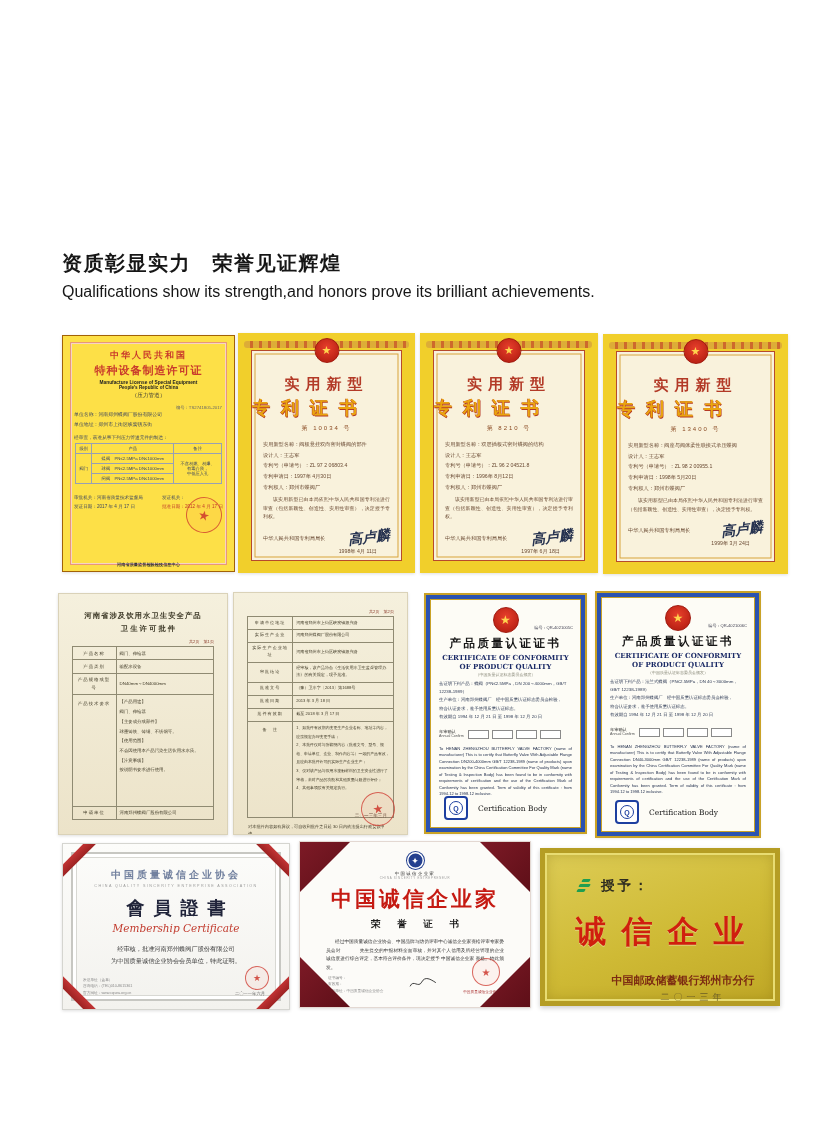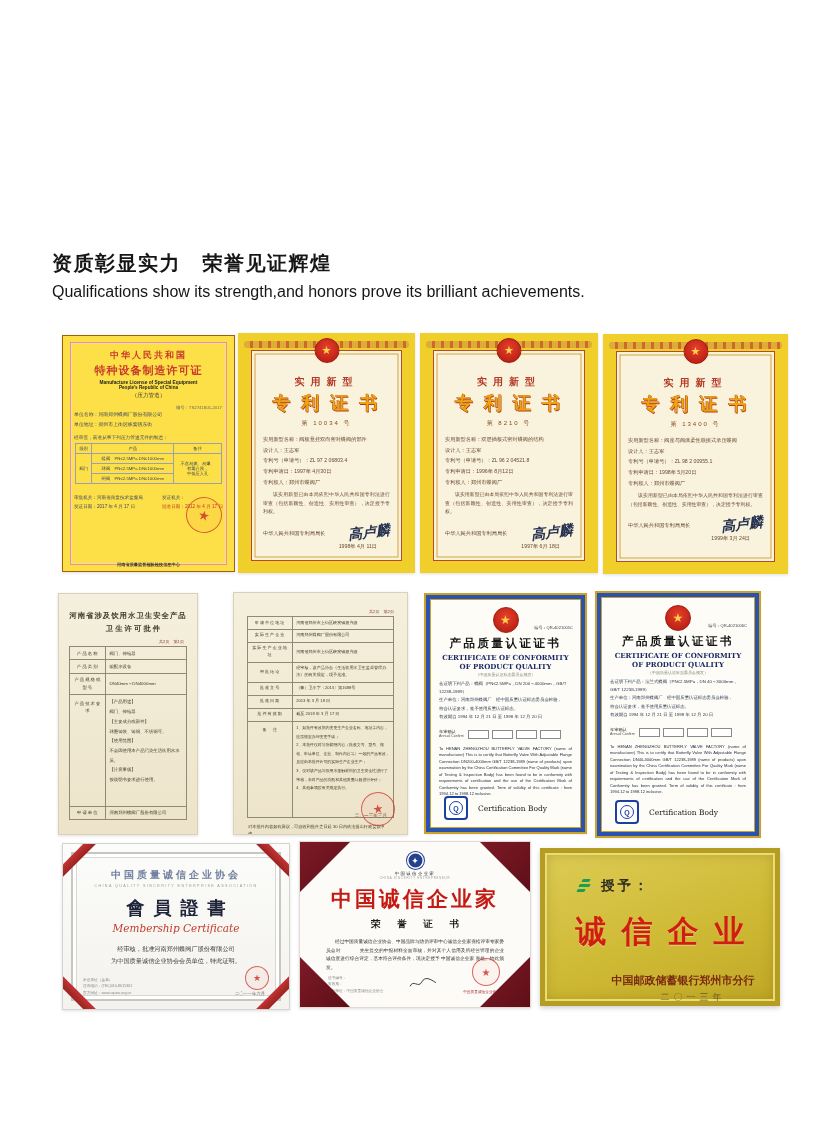--- a/index.html
+++ b/index.html
@@ -1,20 +1,20 @@
 <!DOCTYPE html>
 <html><head>
 <meta charset="utf-8">
 <style>
   html,body{margin:0;padding:0;background:#fff;}
   .page{position:relative;width:839px;height:1146px;background:#fff;overflow:hidden;
         font-family:"Liberation Sans",sans-serif;color:#1a1a1a;}
   .pre{white-space:pre-line;}
   
-  .heading{position:absolute;left:52px;top:250px;}
+  .heading{position:absolute;left:62px;top:250px;}
   .h-cn{font-size:20px;font-weight:bold;letter-spacing:1.5px;color:#161616;}
   .h-en{font-size:16px;margin-top:6px;color:#161616;}
   
   .cert{position:absolute;box-sizing:border-box;overflow:hidden;box-shadow:0 1px 3px rgba(0,0,0,.13);}
   .cert *{box-sizing:border-box;}
   
   .seal{border-radius:50%;border:1.5px solid rgba(205,55,45,.75);color:rgba(205,55,45,.85);
         display:flex;align-items:center;justify-content:center;position:absolute;background:rgba(255,80,60,.05);}
   
   .license{background:#fde047;border:1px solid #a16207;}
@@ -37,22 +37,22 @@
   
   .patent{background:#f1cf2b;}
   .pt-panel{position:absolute;inset:17px 13px 12px;background:#f9f2dc;border:1.5px solid #b64a2c;
             box-shadow:inset 0 0 0 2.5px #f9f2dc,inset 0 0 0 3.5px #d8a43a;}
   .pt-lace{position:absolute;left:6px;right:6px;top:8px;height:7px;opacity:.8;border-radius:3px;
            background:repeating-linear-gradient(90deg,#d8a43a 0 6px,#c4502c 6px 9px);}
   .pt-emblem{position:absolute;top:5px;left:50%;transform:translateX(-50%);width:25px;height:25px;
              border-radius:50%;background:radial-gradient(circle at 50% 38%,#e8402c,#bd2316 72%);
              border:1px solid #a01a0f;display:flex;align-items:center;justify-content:center;z-index:3;}
   .pt-emblem span{color:#ffd44d;font-size:11px;line-height:1;}
-  .pt-small{margin-top:24px;text-align:center;font-size:10px;color:#b33a27;letter-spacing:6px;font-weight:bold;}
-  .pt-big{text-align:center;font-size:18px;font-weight:bold;color:#eaa50f;letter-spacing:3px;margin-top:2px;
+  .pt-small{margin-top:24px;text-align:center;font-size:15px;color:#b33a27;letter-spacing:6px;font-weight:bold;}
+  .pt-big{font-size:18px;font-weight:bold;color:#eaa50f;letter-spacing:3px;margin-top:2px;
           text-shadow:0.6px 0.6px 0 #b53a26,-0.4px -0.4px 0 #b53a26;}
   .pt-serial{text-align:center;font-size:6px;color:#8a4a22;margin-top:4px;letter-spacing:2px;}
   .pt-fields{padding:0 11px;margin-top:6px;font-size:5.2px;color:#6a4a33;line-height:2.05;}
   .pt-body{padding:0 11px;margin-top:4px;font-size:4.9px;color:#6a4a33;line-height:1.75;
            text-align:justify;text-indent:10px;}
   .pt-sign{display:flex;align-items:center;justify-content:space-between;padding:0 11px;margin-top:7px;
            font-size:5.2px;color:#6a4a33;}
   .pt-signature{font-family:"DejaVu Serif",serif;font-style:italic;font-weight:bold;font-size:14px;
                 color:#273350;transform:rotate(-7deg);}
   .pt-date{text-align:right;padding-right:24px;font-size:5.2px;color:#6a4a33;margin-top:1px;}
@@ -276,21 +276,21 @@
       </div>
       <div class="pt-body">该实用新型已由本局依照中华人民共和国专利法进行审查（包括新颖性、创造性、实用性审查），决定授予专利权。</div>
       <div class="pt-sign">
         <span>中华人民共和国专利局局长</span>
         <span class="pt-signature">高卢麟</span>
       </div>
       <div class="pt-date">1999年 3月 24日</div>
     </div>
   </div>
 
-  <div class="cert permit" style="left:58px;top:593px;width:140px;height:242px">
+  <div class="cert permit" style="left:58px;top:593px;width:170px;height:242px">
     <div class="pe-t1">河南省涉及饮用水卫生安全产品</div>
     <div class="pe-t2">卫生许可批件</div>
     <div class="pe-page">共2页　第1页</div>
     <table class="pe-table">
       <tbody>
           <tr>
         <td class="lab">产品名称</td>
         <td>阀门、伸缩器</td>
       </tr>
       <tr>

